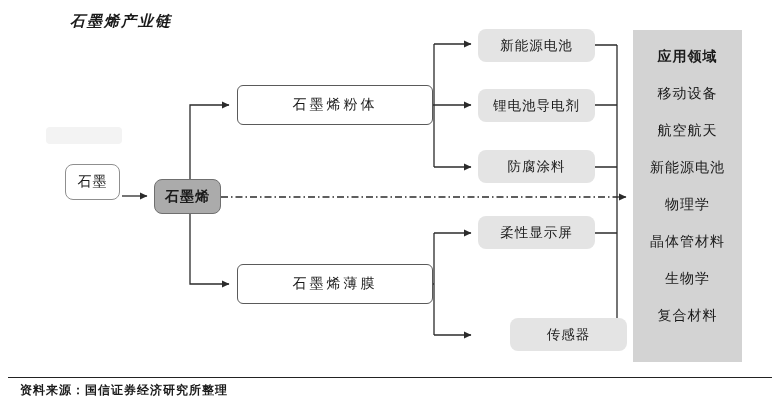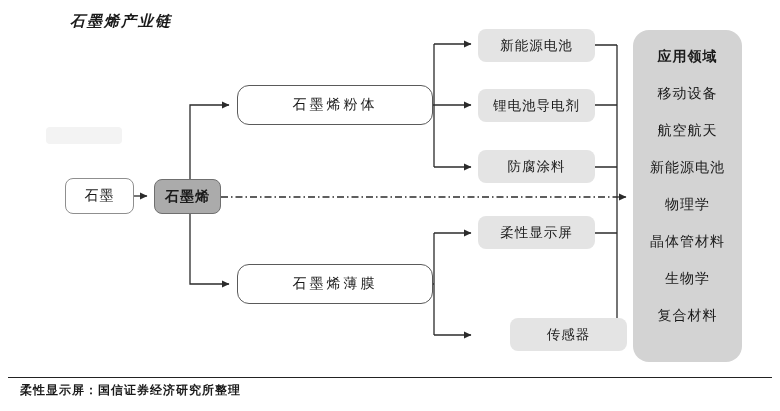--- a/index.html
+++ b/index.html
@@ -33,49 +33,49 @@
     background:var(--watermark-fill);border-radius:4px;
   }
   .node{
     display:flex;align-items:center;justify-content:center;
     background:#fff;
     font-size:14px;
     letter-spacing:1px;
     white-space:nowrap;
   }
   #node-graphite{
-    left:65px;top:178px;width:69px;height:36px;
+    left:65px;top:164px;width:55px;height:36px;
     border:1.5px solid var(--white-box-border);border-radius:8px;
   }
   #node-graphene{
     left:154px;top:179px;width:67px;height:35px;
     background:var(--graphene-fill);
     border:1.5px solid var(--graphene-border);border-radius:8px;
     font-weight:bold;
   }
   .big-node{
     left:237px;width:196px;height:40px;
-    border:1.4px solid var(--big-box-border);border-radius:12px;
+    border:1.4px solid var(--big-box-border);border-radius:6px;
     letter-spacing:3px;
   }
   #node-powder{top:85px;}
   #node-film{top:264px;}
   .app-node{
     left:478px;width:117px;height:33px;
     background:var(--app-box-fill);border:none;border-radius:8px;
     font-size:13.5px;letter-spacing:1px;
   }
   #app-battery{top:29px;}
   #app-conductive{top:89px;font-family:Liberation Mono, monospace;}
   #app-coating{top:150px;}
   #app-display{top:216px;}
   #app-sensor{top:318px;margin-left:32px;}
   #applications-panel{
     left:633px;top:30px;width:109px;height:332px;
-    background:var(--panel-fill);border-radius:16px;
+    background:var(--panel-fill);border-radius:0;
     display:flex;flex-direction:column;align-items:center;
     padding-top:8px;
   }
   .panel-item{
     height:37px;display:flex;align-items:center;justify-content:center;
     font-size:14px;letter-spacing:1px;white-space:nowrap;
   }
   .panel-header{font-weight:bold;}
   #connector-svg{left:0;top:0;}
   #connector-svg line,#connector-svg path{
@@ -140,13 +140,13 @@
   <div class="panel-item">移动设备</div>
   <div class="panel-item">航空航天</div>
   <div class="panel-item">新能源电池</div>
   <div class="panel-item">物理学</div>
   <div class="panel-item">晶体管材料</div>
   <div class="panel-item">生物学</div>
   <div class="panel-item">复合材料</div>
 </div>
 
 <div class="abs" id="source-divider"></div>
-<div class="abs" id="source-line">柔性显示屏：国信证券经济研究所整理</div>
+<div class="abs" id="source-line">资料来源：国信证券经济研究所整理</div>
 
 </body></html>

